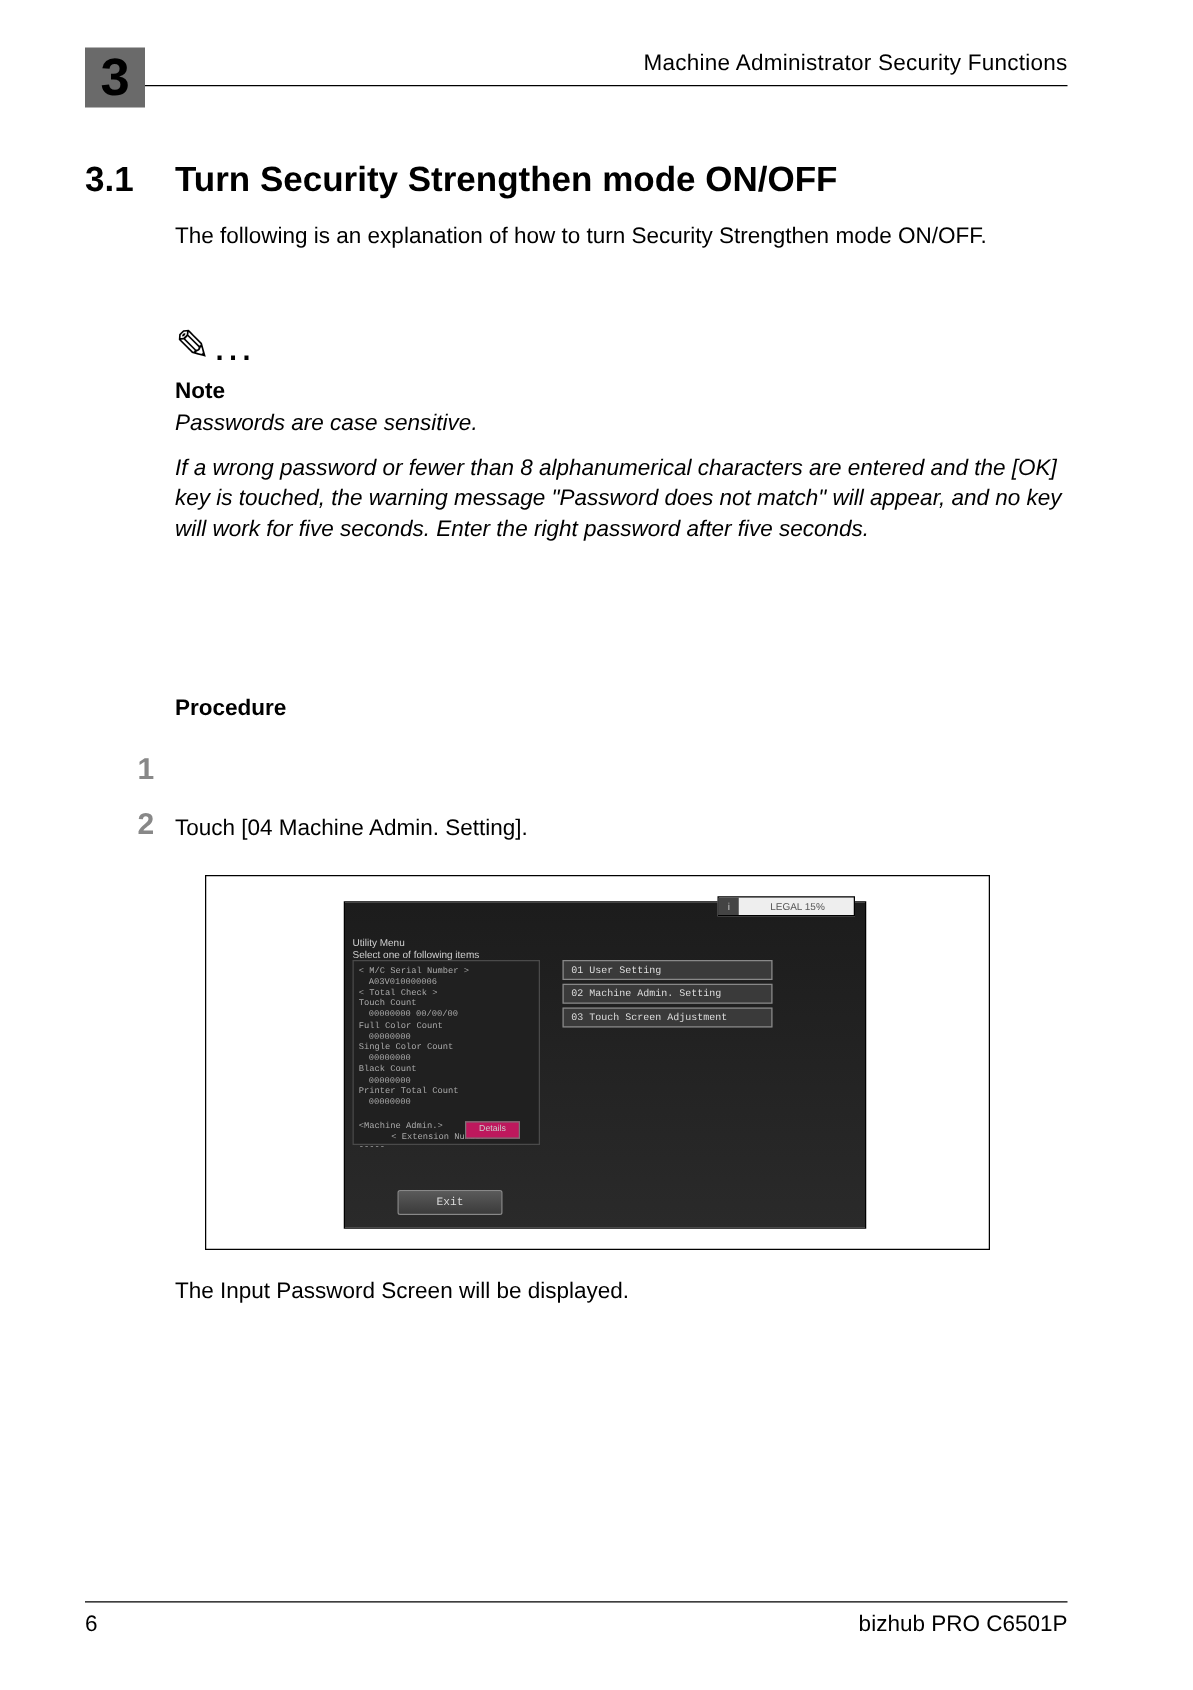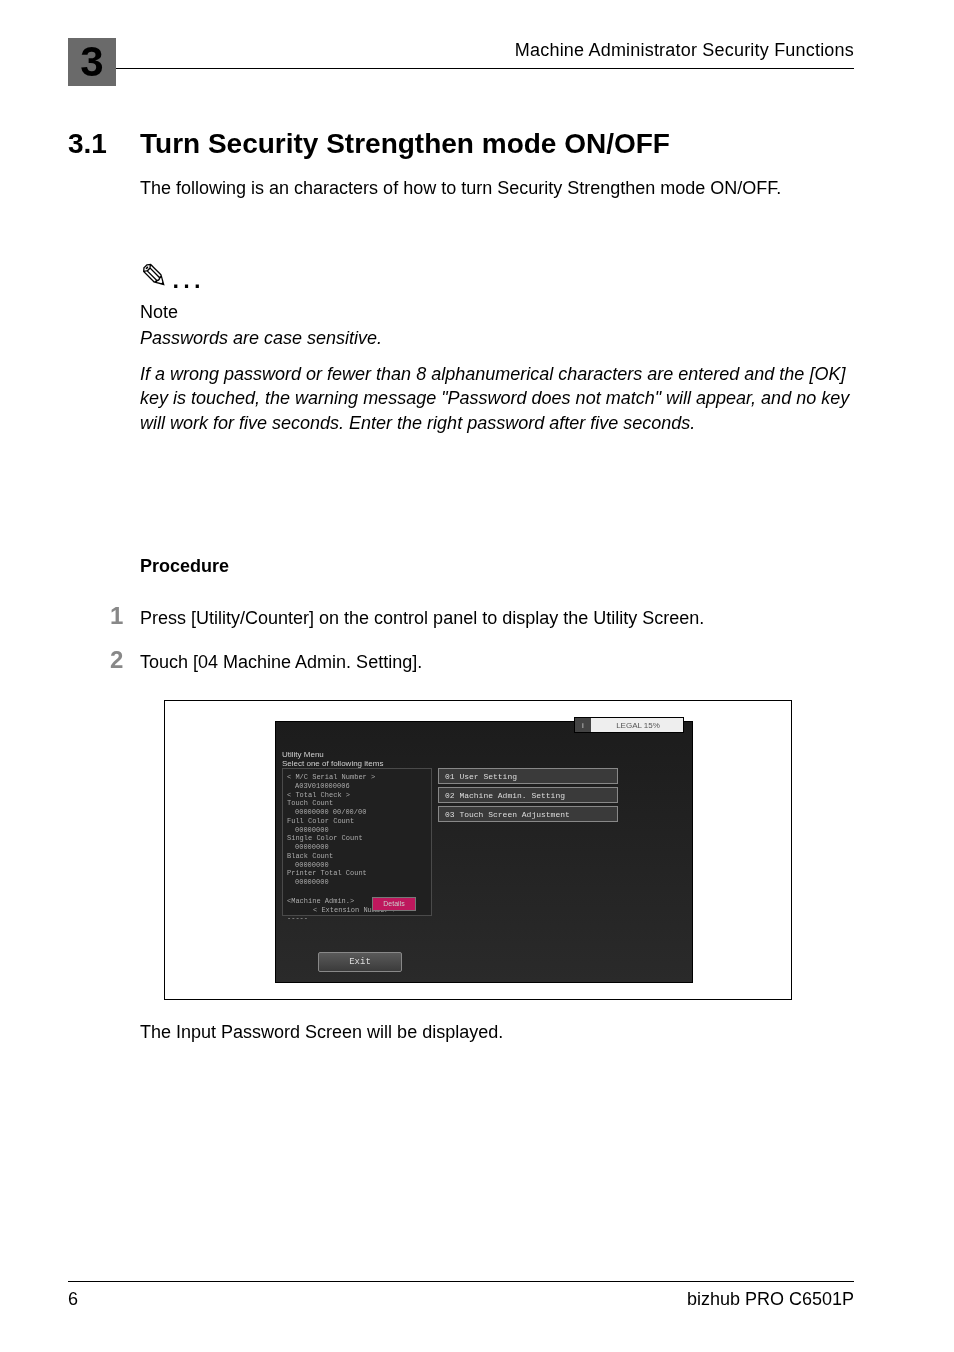--- a/index.html
+++ b/index.html
@@ -79,21 +79,21 @@
   }
   .note-icon .pen {
     display: inline-block;
     transform: rotate(0deg);
   }
   .note-label {
     position: absolute;
     left: 140px;
     top: 302px;
     font-size: 18px;
-    font-weight: normal;
+    font-weight: bold;
   }
   .note-line1 {
     position: absolute;
     left: 140px;
     top: 328px;
     font-size: 18px;
     font-style: italic;
   }
   .note-para2 { top: 362px; font-style: italic; }
   .note-para3 { top: 498px; font-style: italic; }
@@ -225,20 +225,21 @@
     border: 1px solid #888;
     background: #3a3a3a;
     color: #ddd;
     font-size: 8px;
     font-family: "Courier New", monospace;
     display: flex;
     align-items: center;
     padding-left: 6px;
     margin-bottom: 3px;
     box-sizing: border-box;
+    margin-left: 12px;
   }
   .shot-exit {
     position: absolute;
     left: 12px;
     bottom: 10px;
     width: 82px;
     height: 18px;
     background: linear-gradient(#5a5a5a, #3b3b3b);
     border: 1px solid #888;
     color: #ddd;
@@ -289,34 +290,33 @@
     <span>3</span>
   </div>
 
   <div class="running-head">Machine Administrator Security Functions</div>
 
   <div class="section-row">
     <div class="section-num">3.1</div>
     <div class="section-title">Turn Security Strengthen mode ON/OFF</div>
   </div>
 
-  <div class="body-text intro">The following is an characters of how to turn Security Strengthen mode ON/OFF.</div>
+  <div class="body-text intro">The following is an explanation of how to turn Security Strengthen mode ON/OFF.</div>
 
   <div class="note-icon">
     <span class="pen">✎…</span>
   </div>
   <div class="note-label">Note</div>
   <div class="note-line1">Passwords are case sensitive.</div>
   <div class="body-text note-para2">If a wrong password or fewer than 8 alphanumerical characters are entered and the [OK] key is touched, the warning message "Password does not match" will appear, and no key will work for five seconds. Enter the right password after five seconds.</div>
 
   <div class="procedure-label">Procedure</div>
 
   <div class="step step1">
     <div class="step-num">1</div>
-    <div class="step-text">Press [Utility/Counter] on the control panel to display the Utility Screen.</div>
   </div>
   <div class="step step2">
     <div class="step-num">2</div>
     <div class="step-text">Touch [04 Machine Admin. Setting].</div>
   </div>
 
   <div class="shot-frame">
     <div class="shot-inner">
 
       <div class="shot-memory">

